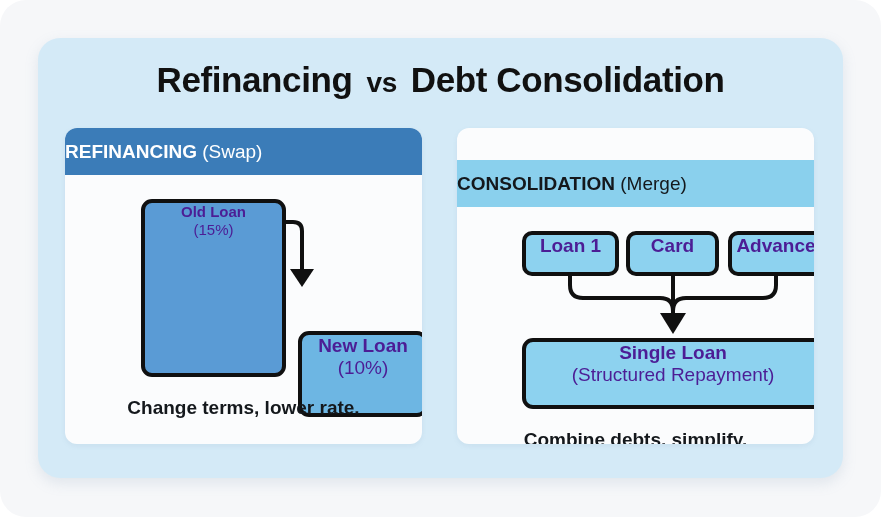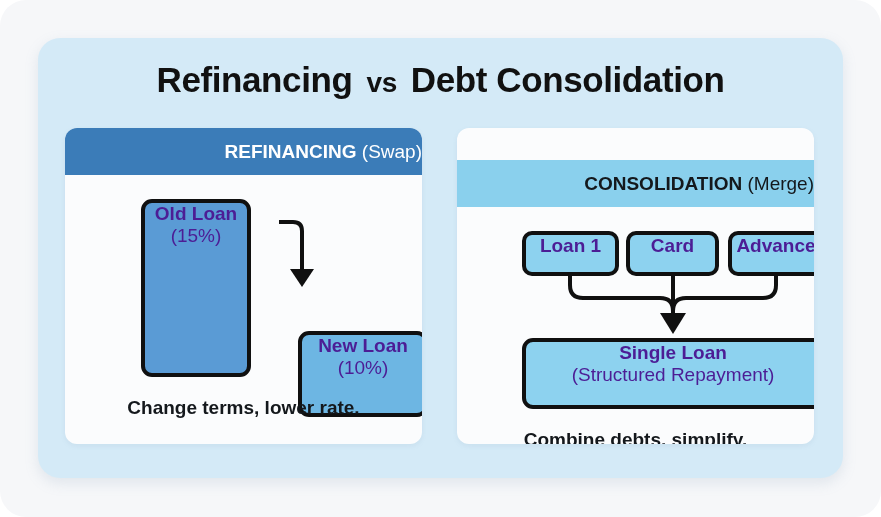--- a/index.html
+++ b/index.html
@@ -65,21 +65,21 @@
     background: #fbfcfd;
     border-radius: 12px;
     overflow: hidden;
     box-shadow: 0 2px 5px rgba(110,140,165,0.10);
   }
   #panel-left  { left: 27px; }
   #panel-right { left: 419px; }
   .panel-header {
     height: 47px;
     line-height: 47px;
-    text-align: right;
+    text-align: left;
     font-size: 19px;
     white-space: nowrap;
   }
   #header-left {
     background: #3b7cb8;
     color: #ffffff;
   }
   #header-right {
     background: #8ad0ed;
     color: #14181c;
@@ -101,23 +101,23 @@
     align-items: center;
     justify-content: flex-start;
     text-align: center;
     color: #4c1d95;
     line-height: 1.18;
   }
   .node .n-title { font-weight: bold; }
   .node .n-sub   { font-weight: normal; }
 
   #node-old-loan {
-    left: 76px; top: 24px; width: 110px; height: 178px;
+    left: 76px; top: 24px; width: 145px; height: 178px;
     background: #5a9bd5;
-    font-size: 19px;
+    font-size: 15px;
   }
   #node-new-loan {
     left: 233px; top: 116px; width: 130px; height: 86px;
     background: #6db6e3;
     font-size: 19px;
     margin-top: 40px;
   }
   #node-loan1 {
     left: 65px; top: 24px; width: 97px; height: 45px;
     background: #8dd2ef;

